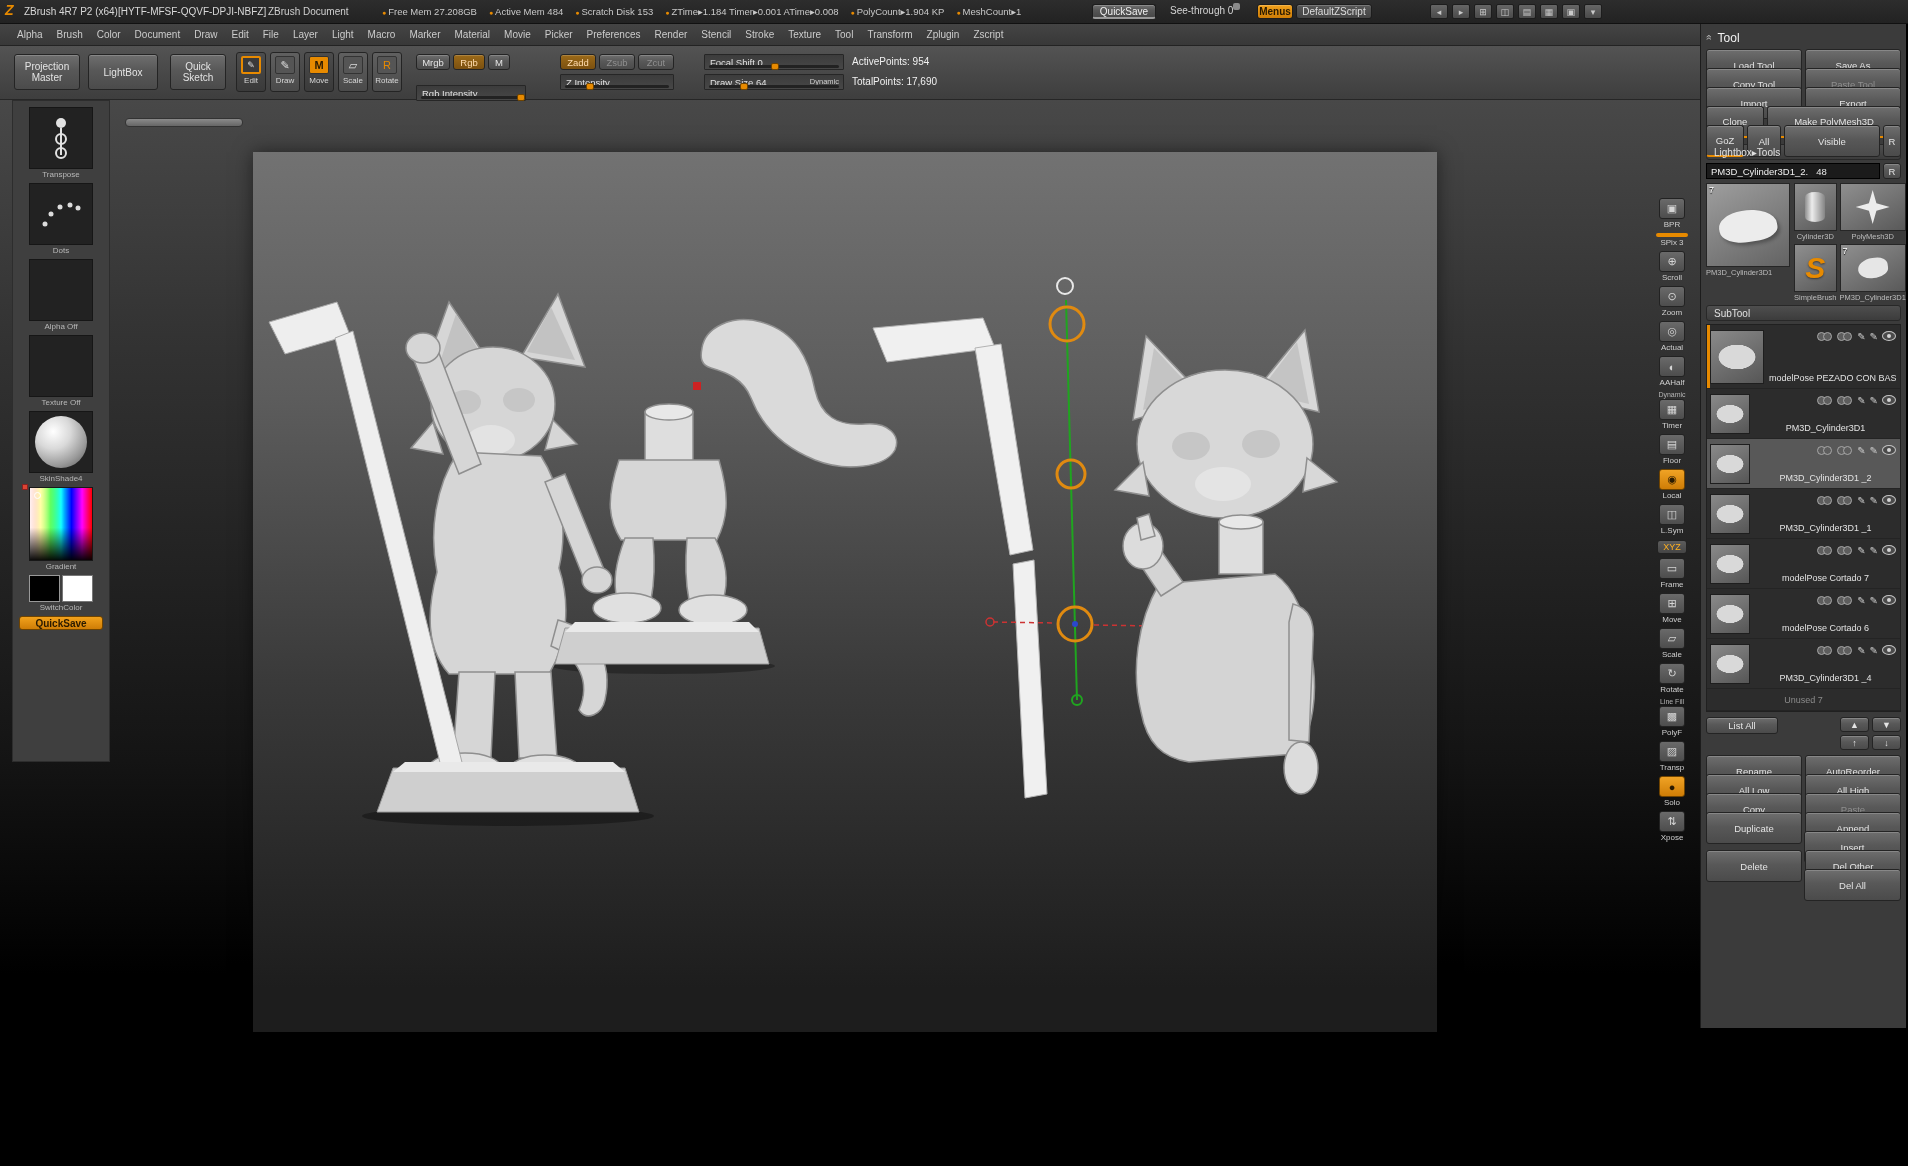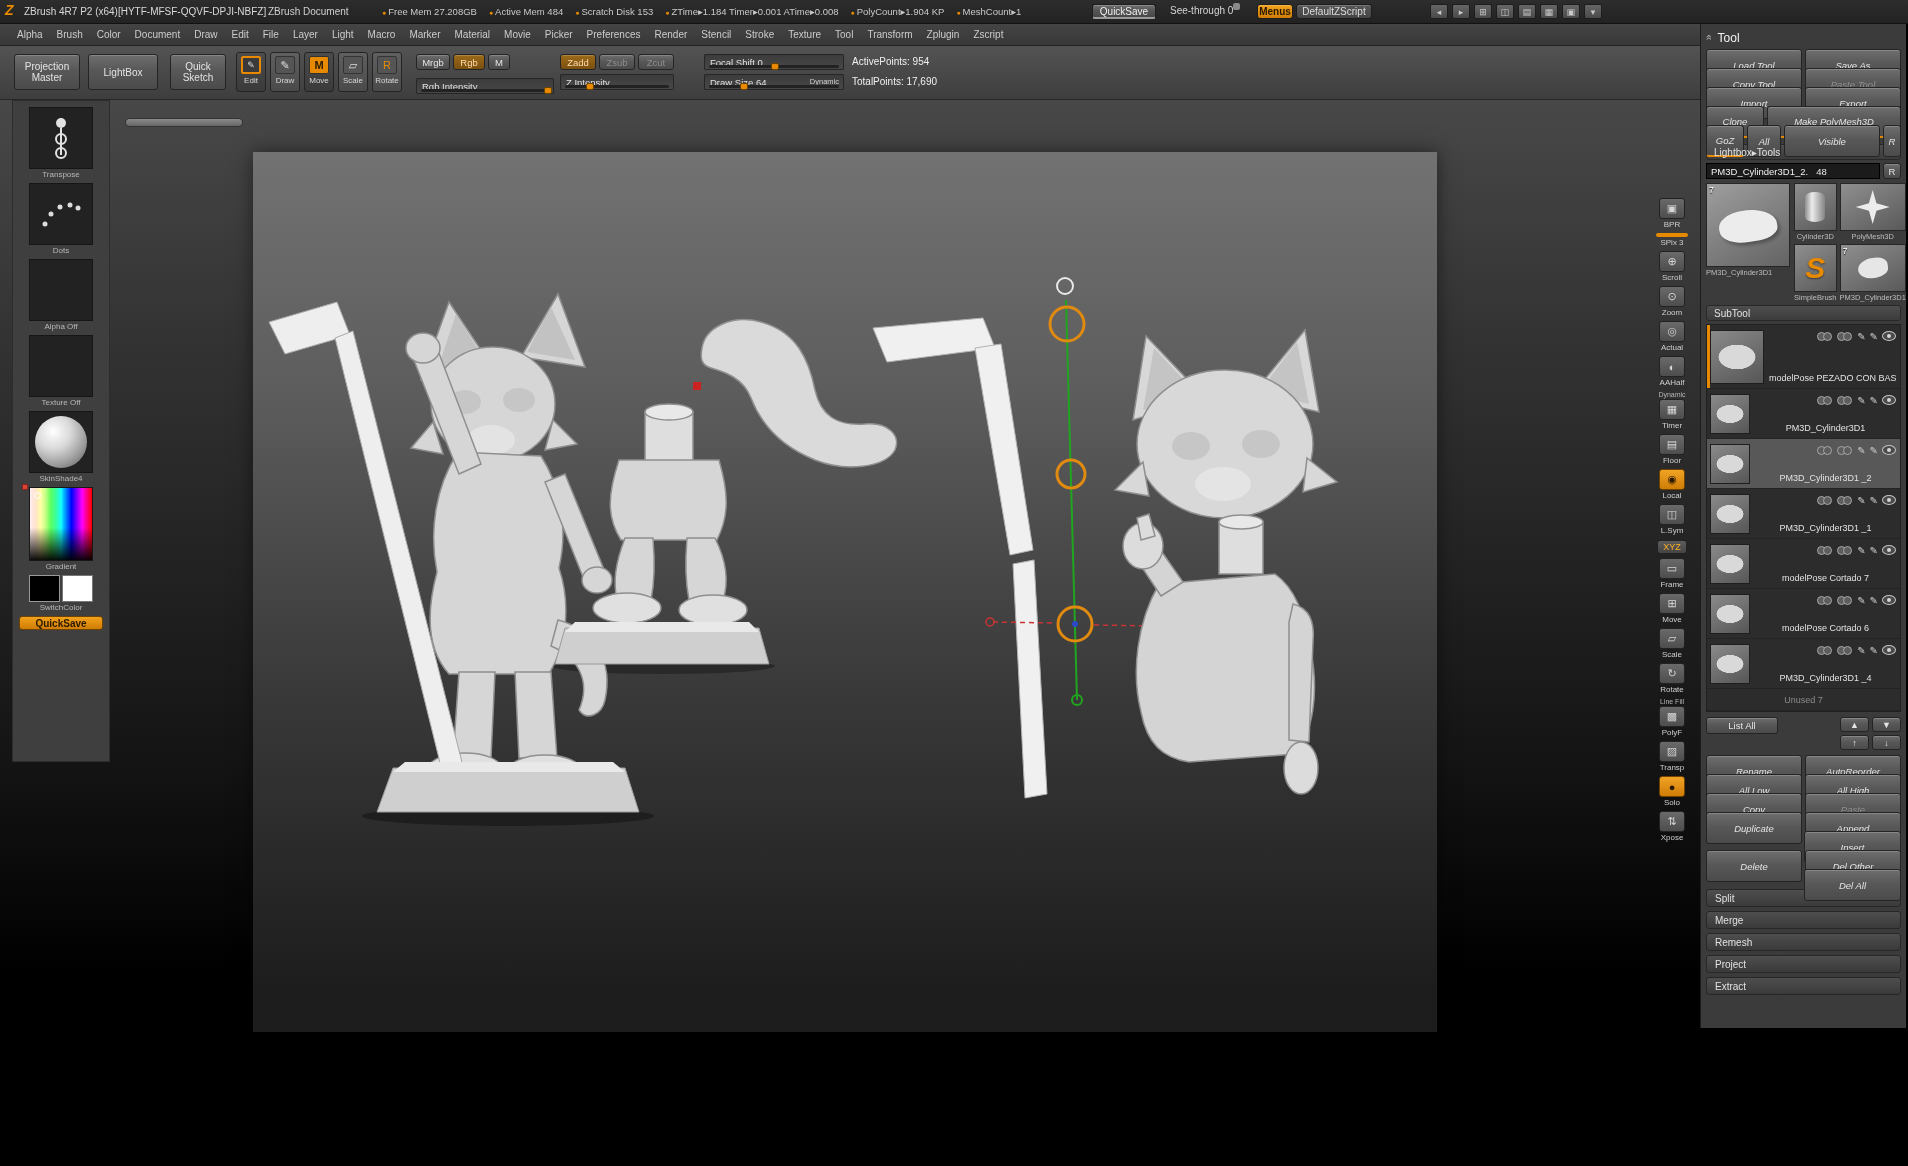--- a/index.html
+++ b/index.html
@@ -93,21 +93,21 @@
   .swatch { width:38px; height:27px; border:1px solid #777; cursor:pointer; }
   .swatch.black { background:#000; border-color:#999; }
   .swatch.white { background:#fff; }
   .alt-btn { width:84px; height:14px; margin:4px auto 0 auto; background:linear-gradient(#f2a21c,#cf7d06); border:1px solid #704400; border-radius:3px; color:#2a1a00; font-size:10px; font-weight:bold; display:flex; align-items:center; justify-content:center; cursor:pointer; }
 
   
   .panel { position:absolute; left:1700px; top:24px; width:206px; height:1004px; background:#3b3b3b; border-left:1px solid #1c1c1c; padding:0 5px; }
   .panel-title { height:22px; display:flex; align-items:center; gap:6px; color:#f2f2f2; font-size:12px; padding-top:5px; }
   .panel-chevron { color:#bbb; font-size:10px; transform:rotate(-90deg); display:inline-block; }
   .tp-row { display:flex; gap:3px; margin:3px 0; height:16px; }
-  .tp-btn { flex:1; height:32px; font-size:9.5px;font-style:italic; }
+  .tp-btn { flex:1; height:32px; font-size:9.5px; }
   .u-orange { border-bottom:2px solid #e78a00; }
   .ghost { flex:1; visibility:hidden; }
   .sect { height:16px; margin:3px 0; background:linear-gradient(#4e4e4e,#3c3c3c); border:1px solid #282828; border-radius:3px; color:#e0e0e0; font-size:10px; display:flex; align-items:center; padding-left:7px; cursor:pointer; }
   .tool-field { height:16px; margin:3px 0; display:flex; align-items:center; gap:3px; }
   .tf-box { flex:1; height:16px; background:#1b1b1b; border:1px solid #000; color:#f0f0f0; font-size:9.5px; display:flex; align-items:center; padding:0 4px; }
   .tf-box .pts { margin-left:8px; color:#e8e8e8; }
   .tf-r { width:18px; height:16px; font-size:9.5px; }
 
   .thumb-area { display:flex; gap:4px; margin:4px 0 2px 0; }
   .big-thumb { width:84px; }
@@ -496,21 +496,21 @@
       <span class="cap">Scale</span>
     </div>
     <div class="tool-ico" style="left:372px">
       <span class="ico ico-rotate"></span>
       <span class="cap">Rotate</span>
     </div>
 
     <div class="btn sm-btn" style="left:416px;width:34px">Mrgb</div>
     <div class="btn sm-btn semi" style="left:453px;width:32px">Rgb</div>
     <div class="btn sm-btn" style="left:488px;width:22px">M</div>
-    <div class="slider" style="left:416px;top:32px;width:138px">
+    <div class="slider" style="left:416px;top:39px;width:110px">
       <span class="lbl">Rgb Intensity</span>
       <span class="groove">
           <span class="nub" style="left:96%"></span>
         </span>
     </div>
 
     <div class="btn sm-btn semi" style="left:560px;width:36px">Zadd</div>
     <div class="btn sm-btn dim" style="left:599px;width:36px">Zsub</div>
     <div class="btn sm-btn dim" style="left:638px;width:36px">Zcut</div>
     <div class="slider" style="left:560px;top:28px;width:114px">
@@ -820,23 +820,15 @@
     </div>
     <div class="tp-row">
       <div class="btn tp-btn">Delete</div>
       <div class="btn tp-btn">Del Other</div>
     </div>
     <div class="tp-row">
       <div class="ghost"></div>
       <div class="btn tp-btn">Del All</div>
     </div>
 
-    <div>
-
-    <div class="sect-bar">Split</div>
-        <div class="sect-bar">Merge</div>
-        <div class="sect-bar">Remesh</div>
-        <div class="sect-bar">Project</div>
-        <div class="sect-bar">Extract</div>
-      </div>
   </div>
 
 </div>
 
 </body></html>

